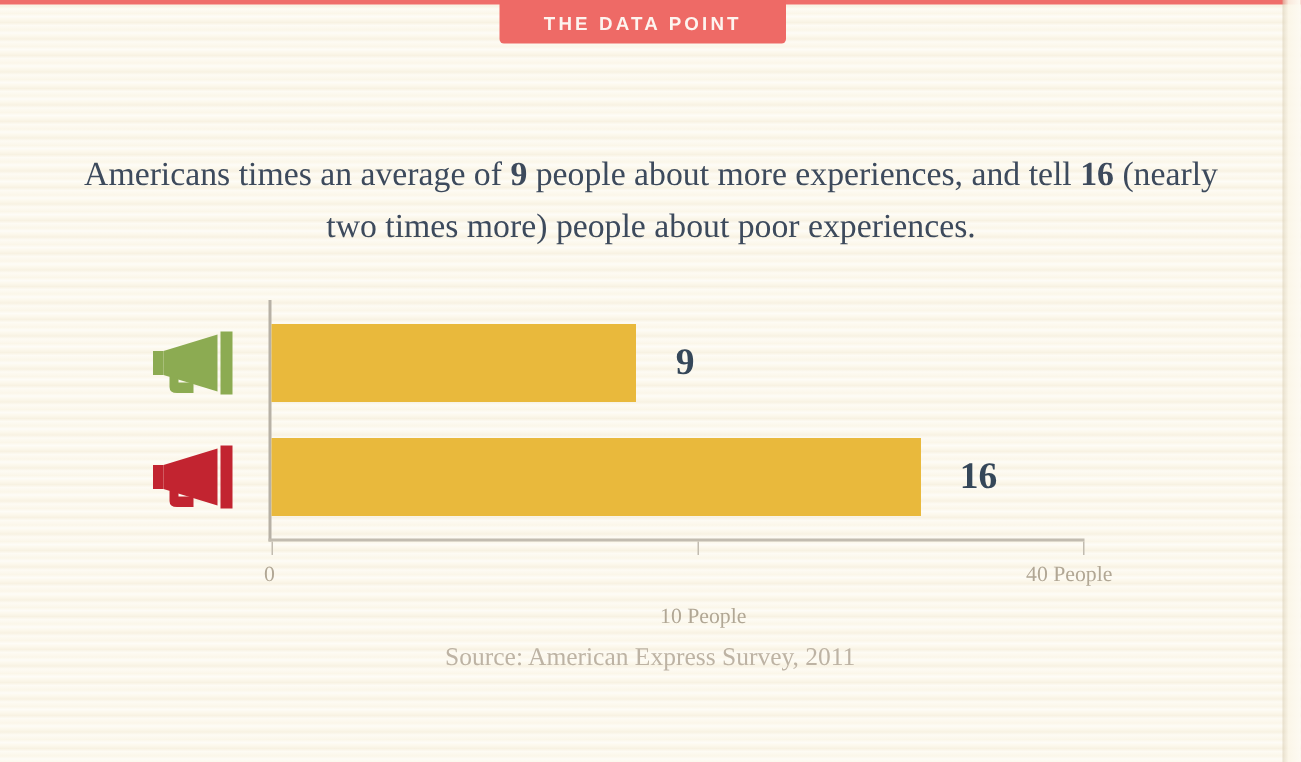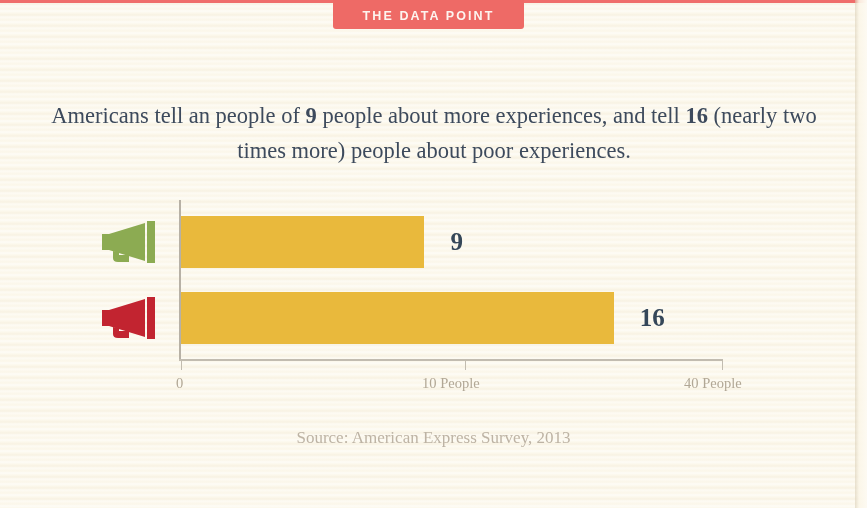--- a/index.html
+++ b/index.html
@@ -172,34 +172,34 @@
 
 <div id="page">
 
   <div id="top-rule"></div>
 
   <div id="banner">
     <span id="banner-label">THE DATA POINT</span>
   </div>
 
   <div id="headline">
-    <span>Americans tell an people of </span><b>9</b><span> people about more experiences, and tell </span><b>16</b><span> (nearly two times more) people about poor experiences.</span>
+    <span>Americans times an average of </span><b>9</b><span> people about more experiences, and tell </span><b>16</b><span> (nearly two times more) people about poor experiences.</span>
   </div>
 
   <div id="chart">
 
     <div class="axis-v"></div>
     <div class="axis-h"></div>
 
     <div class="tick" style="left:181px;"></div>
     <div class="tick" style="left:465px;"></div>
     <div class="tick" style="left:722px;"></div>
 
     <div class="tick-label" style="left: 176px; color: rgb(177, 167, 149);">0</div>
-    <div class="tick-label" style="left: 422px; color: rgb(177, 167, 149);">10 People</div>
+    <div class="tick-label" style="left: 440px; color: rgb(177, 167, 149); margin-top: 28px;">10 People</div>
     <div class="tick-label" style="left: 684px; color: rgb(177, 167, 149);">40 People</div>
 
     <div class="bar" id="bar-good" style="width: 243.45px; background: rgb(233, 185, 60);"></div>
     <div class="bar" id="bar-poor" style="width: 432.8px; background: rgb(233, 185, 60);"></div>
 
     <div class="bar-value" id="value-good" style="left: 450.45px; color: rgb(53, 71, 89);">9</div>
     <div class="bar-value" id="value-poor" style="left: 639.8px; color: rgb(53, 71, 89);">16</div>
 
     <svg class="megaphone" id="icon-good" viewBox="0 0 62 48">
       <path d="M56 3 L56 45 L48 45 L48 3 Z" fill="#8cab52"></path>
@@ -210,16 +210,16 @@
     </svg>
 
     <svg class="megaphone" id="icon-poor" viewBox="0 0 62 48">
       <path d="M56 3 L56 45 L48 45 L48 3 Z" fill="#c22430"></path>
       <path d="M46 5 L46 43 L10 32 L10 16 Z" fill="#c22430"></path>
       <path d="M10 16 L10 32 L3 32 L3 16 Z" fill="#c22430"></path>
       <path d="M14 33 L14 40 Q14 44 19 44 L30 44 L30 37 L20 37 L20 34 Z" fill="#c22430"></path>
     </svg>
   </div>
 
-  <div id="source">Source: American Express Survey, 2013</div>
+  <div id="source">Source: American Express Survey, 2011</div>
 
   <div id="right-edge"></div>
 </div>
 
 </body></html>

